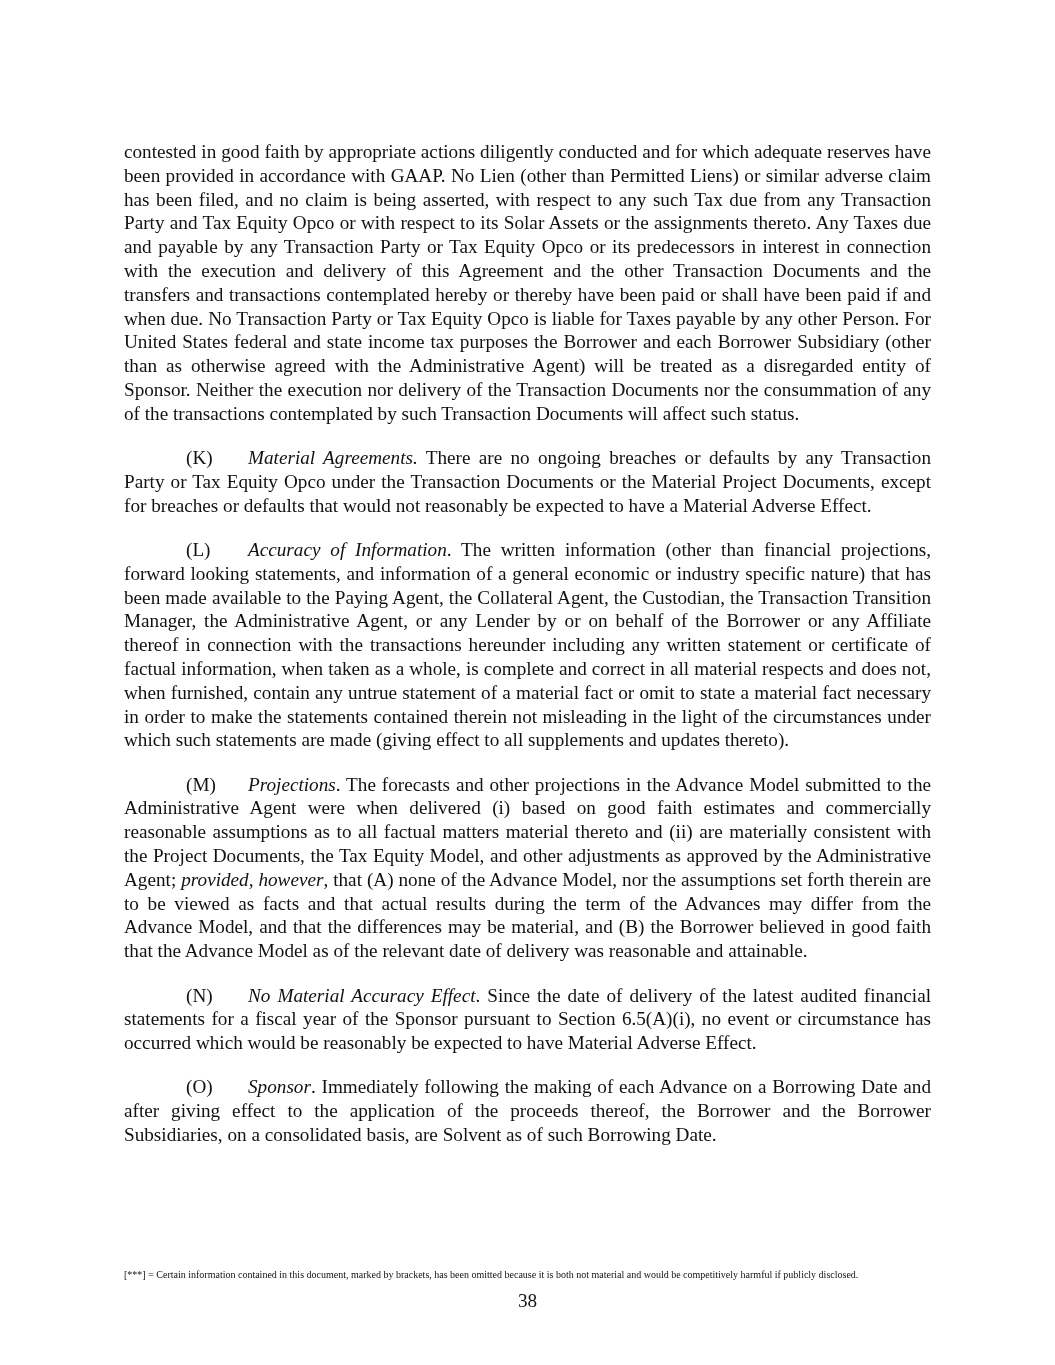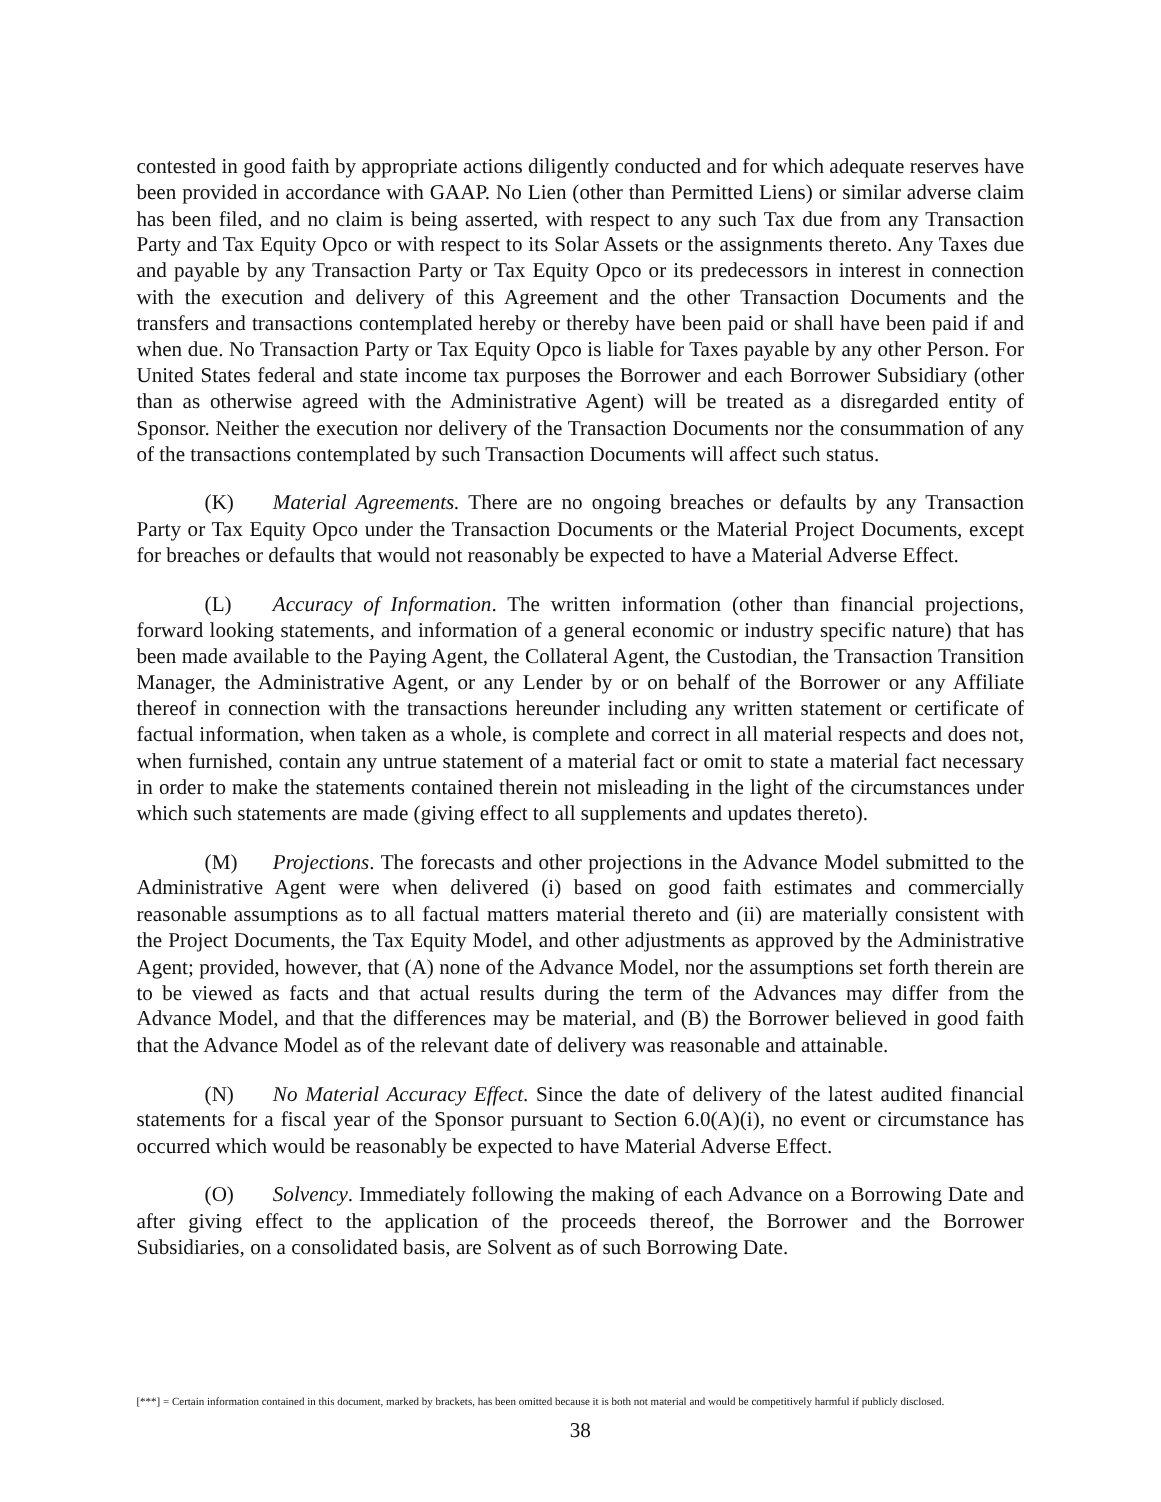--- a/index.html
+++ b/index.html
@@ -6,21 +6,21 @@
   body { width: 1055px; height: 1365px; position: relative; overflow: hidden; }
   .page {
     position: absolute; left: 124px; top: 140px; width: 807px;
     font-family: "Liberation Serif", "DejaVu Serif", serif;
     font-size: 19.2px; line-height: 23.8px; color: #111;
   }
   .para { margin: 0 0 20.5px 0; text-align: justify; text-align-last: left; }
   .para.indent { text-indent: 62px; }
   .label { display: inline-block; width: 62px; text-indent: 0; }
   .heading { font-style: italic; }
-  .ital { }
+  .ital { font-style: italic; }
   .page-number {
     position: absolute; left: 0; width: 1055px; top: 1290px; text-align: center;
     font-family: "Liberation Serif", "DejaVu Serif", serif; font-size: 19.2px; color: #111;
   }
   .footnote {
     position: absolute; left: 124px; top: 1265px; width: 807px;
     font-family: "Liberation Serif", "DejaVu Serif", serif; font-size: 10px; line-height: 19.5px; color: #111;
   }
 </style>
 </head>
@@ -28,19 +28,19 @@
 
 <div class="page">
   <p class="para">contested in good faith by appropriate actions diligently conducted and for which adequate reserves have been provided in accordance with GAAP.  No Lien (other than Permitted Liens) or similar adverse claim has been filed, and no claim is being asserted, with respect to any such Tax due from any Transaction Party and Tax Equity Opco or with respect to its Solar Assets or the assignments thereto.  Any Taxes due and payable by any Transaction Party or Tax Equity Opco or its predecessors in interest in connection with the execution and delivery of this Agreement and the other Transaction Documents and the transfers and transactions contemplated hereby or thereby have been paid or shall have been paid if and when due.  No Transaction Party or Tax Equity Opco is liable for Taxes payable by any other Person.  For United States federal and state income tax purposes the Borrower and each Borrower Subsidiary (other than as otherwise agreed with the Administrative Agent) will be treated as a disregarded entity of Sponsor.  Neither the execution nor delivery of the Transaction Documents nor the consummation of any of the transactions contemplated by such Transaction Documents will affect such status.</p>
 
   <p class="para indent"><span class="label">(K)</span><span class="heading">Material Agreements.</span><span>  There are no ongoing breaches or defaults by any Transaction Party or Tax Equity Opco under the Transaction Documents or the Material Project Documents, except for breaches or defaults that would not reasonably be expected to have a Material Adverse Effect.</span></p>
 
   <p class="para indent"><span class="label">(L)</span><span class="heading">Accuracy of Information</span><span>.  The written information (other than financial projections, forward looking statements, and information of a general economic or industry specific nature) that has been made available to the Paying Agent, the Collateral Agent, the Custodian, the Transaction Transition Manager, the Administrative Agent, or any Lender by or on behalf of the Borrower or any Affiliate thereof in connection with the transactions hereunder including any written statement or certificate of factual information, when taken as a whole, is complete and correct in all material respects and does not, when furnished, contain any untrue statement of a material fact or omit to state a material fact necessary in order to make the statements contained therein not misleading in the light of the circumstances under which such statements are made (giving effect to all supplements and updates thereto).</span></p>
 
   <p class="para indent"><span class="label">(M)</span><span class="heading">Projections</span><span>.  The forecasts and other projections in the Advance Model submitted to the Administrative Agent were when delivered (i) based on good faith estimates and commercially reasonable assumptions as to all factual matters material thereto and (ii) are materially consistent with the Project Documents, the Tax Equity Model, and other adjustments as approved by the Administrative Agent; </span><span class="ital">provided, however</span><span>, that (A) none of the Advance Model, nor the assumptions set forth therein are to be viewed as facts and that actual results during the term of the Advances may differ from the Advance Model, and that the differences may be material, and (B) the Borrower believed in good faith that the Advance Model as of the relevant date of delivery was reasonable and attainable.</span></p>
 
-  <p class="para indent"><span class="label">(N)</span><span class="heading">No Material Accuracy Effect</span><span>.  Since the date of delivery of the latest audited financial statements for a fiscal year of the Sponsor pursuant to Section 6.0(A)(i), no event or circumstance has occurred which would be reasonably be expected to have Material Adverse Effect.</span></p>
+  <p class="para indent"><span class="label">(N)</span><span class="heading">No Material Accuracy Effect</span><span>.  Since the date of delivery of the latest audited financial statements for a fiscal year of the Sponsor pursuant to Section 6.5(A)(i), no event or circumstance has occurred which would be reasonably be expected to have Material Adverse Effect.</span></p>
 
-  <p class="para indent"><span class="label">(O)</span><span class="heading">Solvency</span><span>.  Immediately following the making of each Advance on a Borrowing Date and after giving effect to the application of the proceeds thereof, the Borrower and the Borrower Subsidiaries, on a consolidated basis, are Solvent as of such Borrowing Date.</span></p>
+  <p class="para indent"><span class="label">(O)</span><span class="heading">Sponsor</span><span>.  Immediately following the making of each Advance on a Borrowing Date and after giving effect to the application of the proceeds thereof, the Borrower and the Borrower Subsidiaries, on a consolidated basis, are Solvent as of such Borrowing Date.</span></p>
 </div>
 
 <div class="page-number">38</div>
 <div class="footnote">[***] = Certain information contained in this document, marked by brackets, has been omitted because it is both not material and would be competitively harmful if publicly disclosed.</div>
 
 </body></html>

